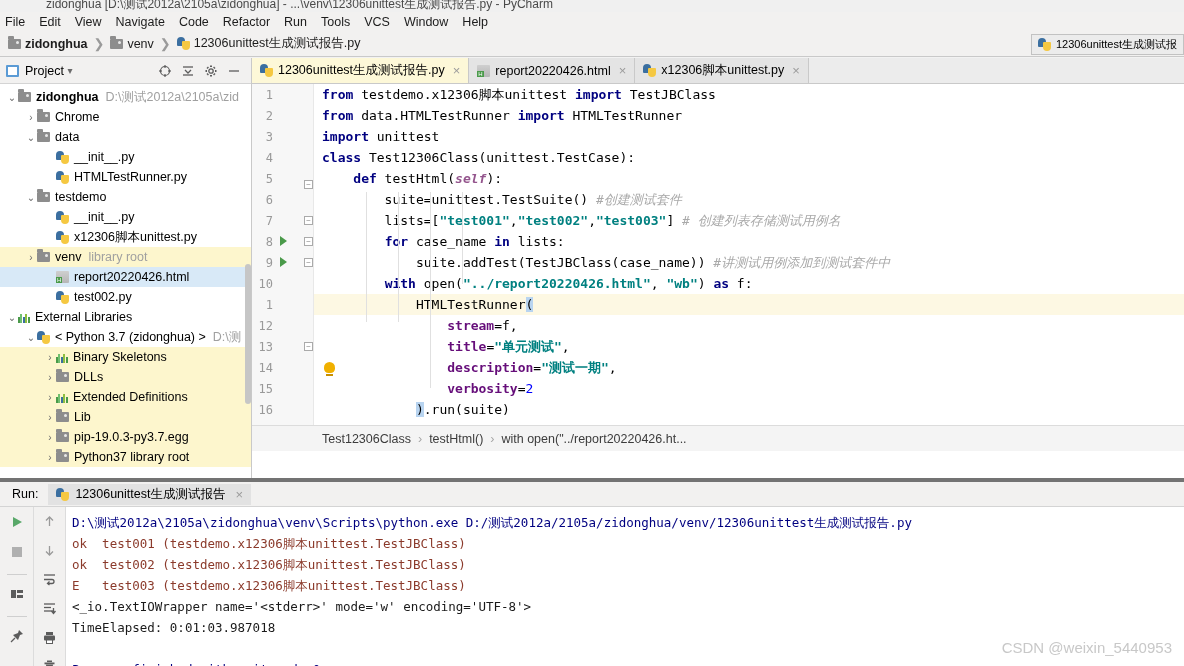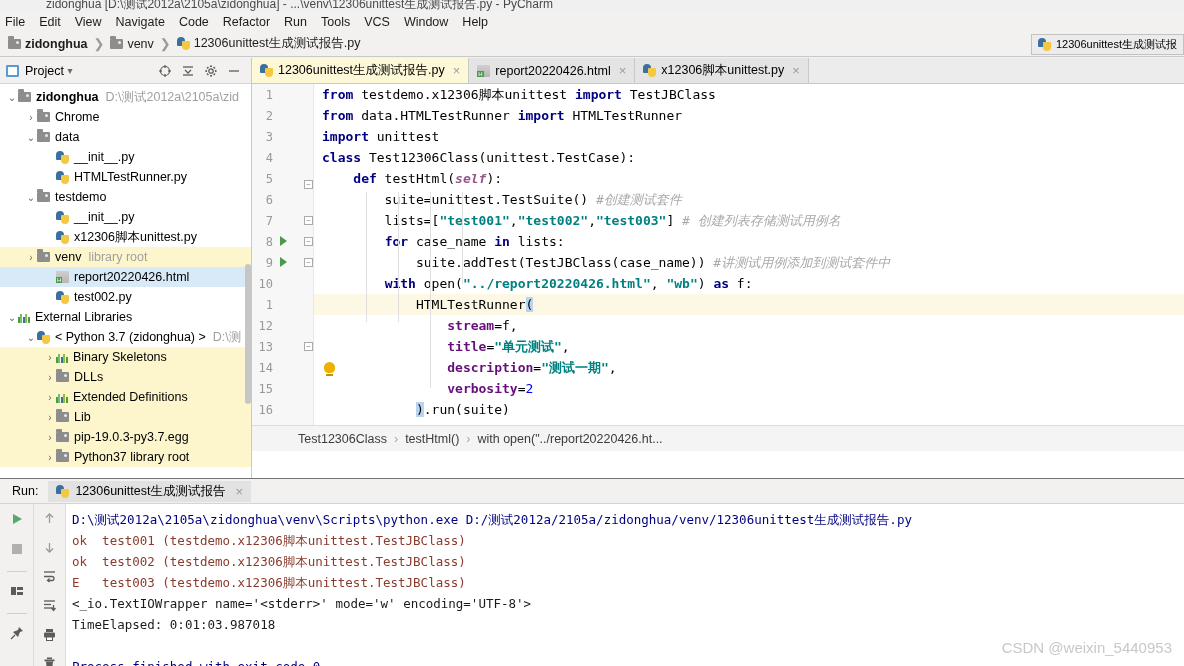--- a/index.html
+++ b/index.html
@@ -190,29 +190,29 @@
   .indent-guide {
     position: absolute; width: 1px; background: #e0e0e0;
   }
   .annotation {
     position: absolute; color: #ff2a16; font-size: 16.5px;
     font-family: "Liberation Sans", sans-serif; white-space: nowrap;
   }
   .editor-breadcrumb {
     position: absolute; left: 0; bottom: 0; width: 100%; height: 26px;
     background: #f4f4f4; border-top: 1px solid #dcdcdc;
-    display: flex; align-items: center; padding-left: 46px;
+    display: flex; align-items: center; padding-left: 70px;
     font-size: 12.5px; color: #3c3c3c;
   }
   .bc-sep { color: #a5a5a5; margin: 0 7px; }
 
   
   .run-panel {
     position: absolute; left: 0; top: 478px; width: 1184px; height: 188px;
-    background: #fff; border-top: 1px solid #737373;
+    background: #fff; border-top: 4px solid #737373;
   }
   .run-header {
     height: 25px; background: #f2f1f0; border-bottom: 1px solid #d4d4d4;
     display: flex; align-items: center; padding-left: 12px;
   }
   .run-label { font-size: 12.5px; margin-right: 10px; }
   .run-tab {
     display: flex; align-items: center; gap: 6px; background: #e2e2e2;
     padding: 2px 8px; height: 21px; font-size: 12.5px;
   }

